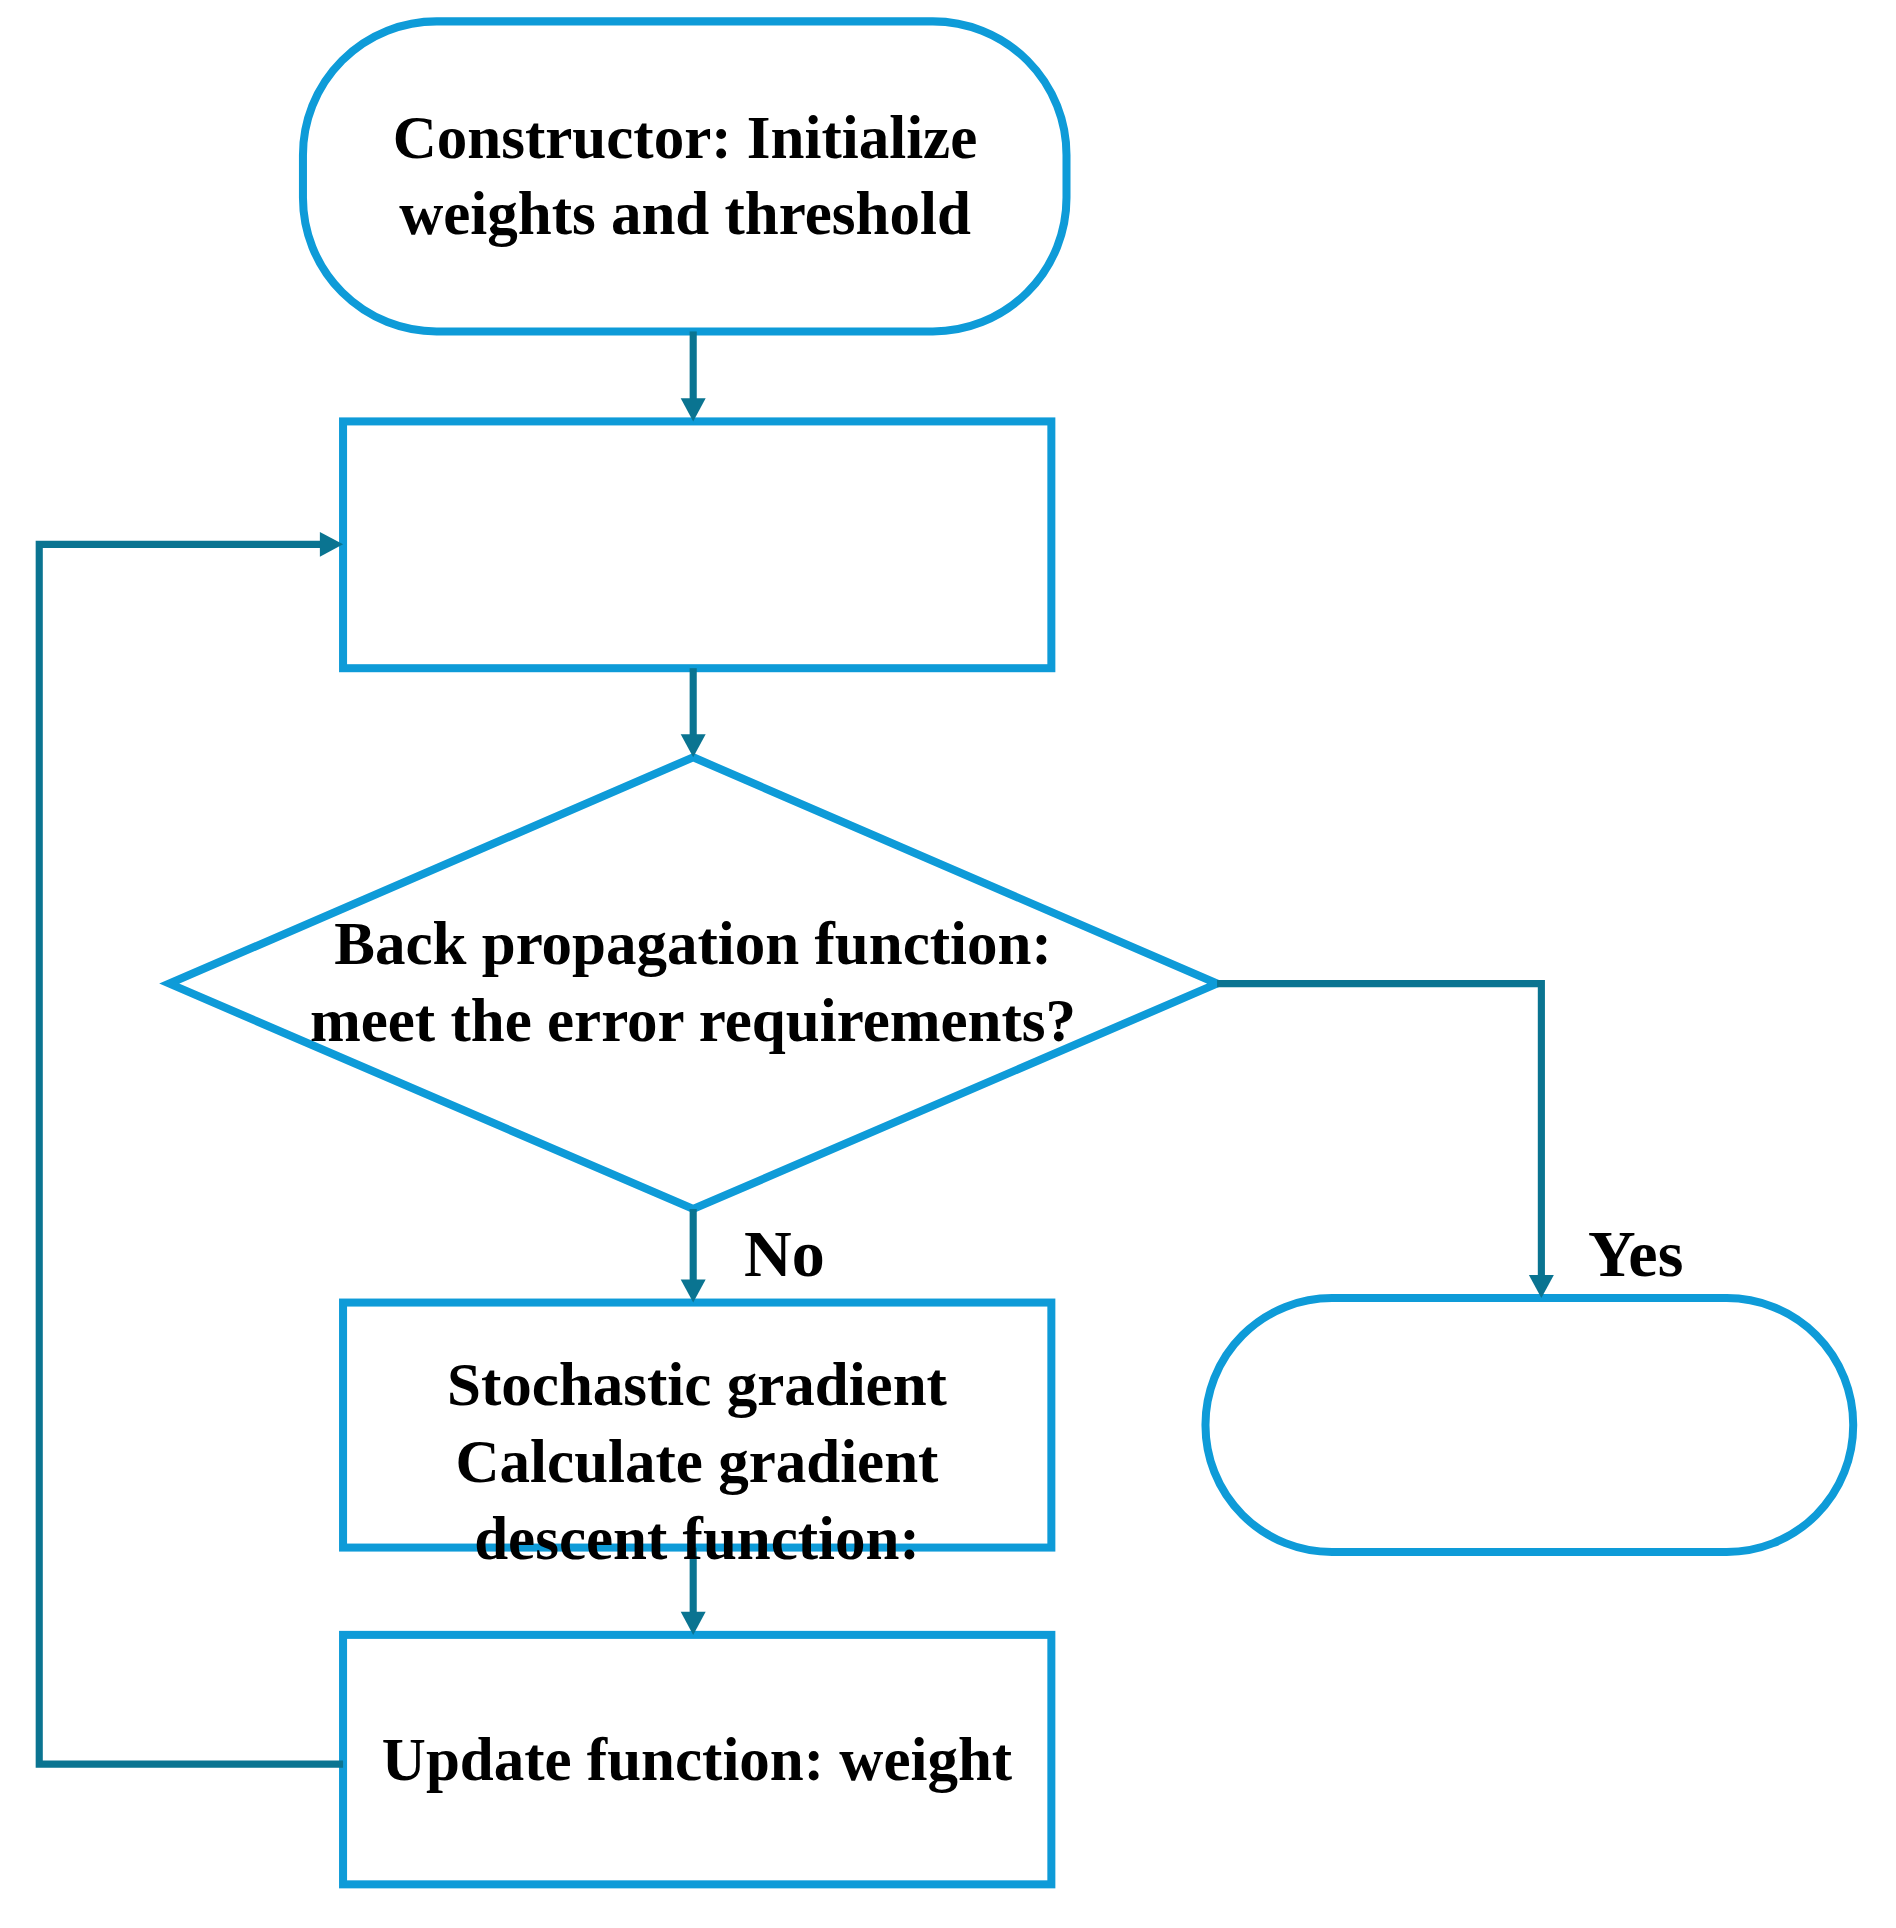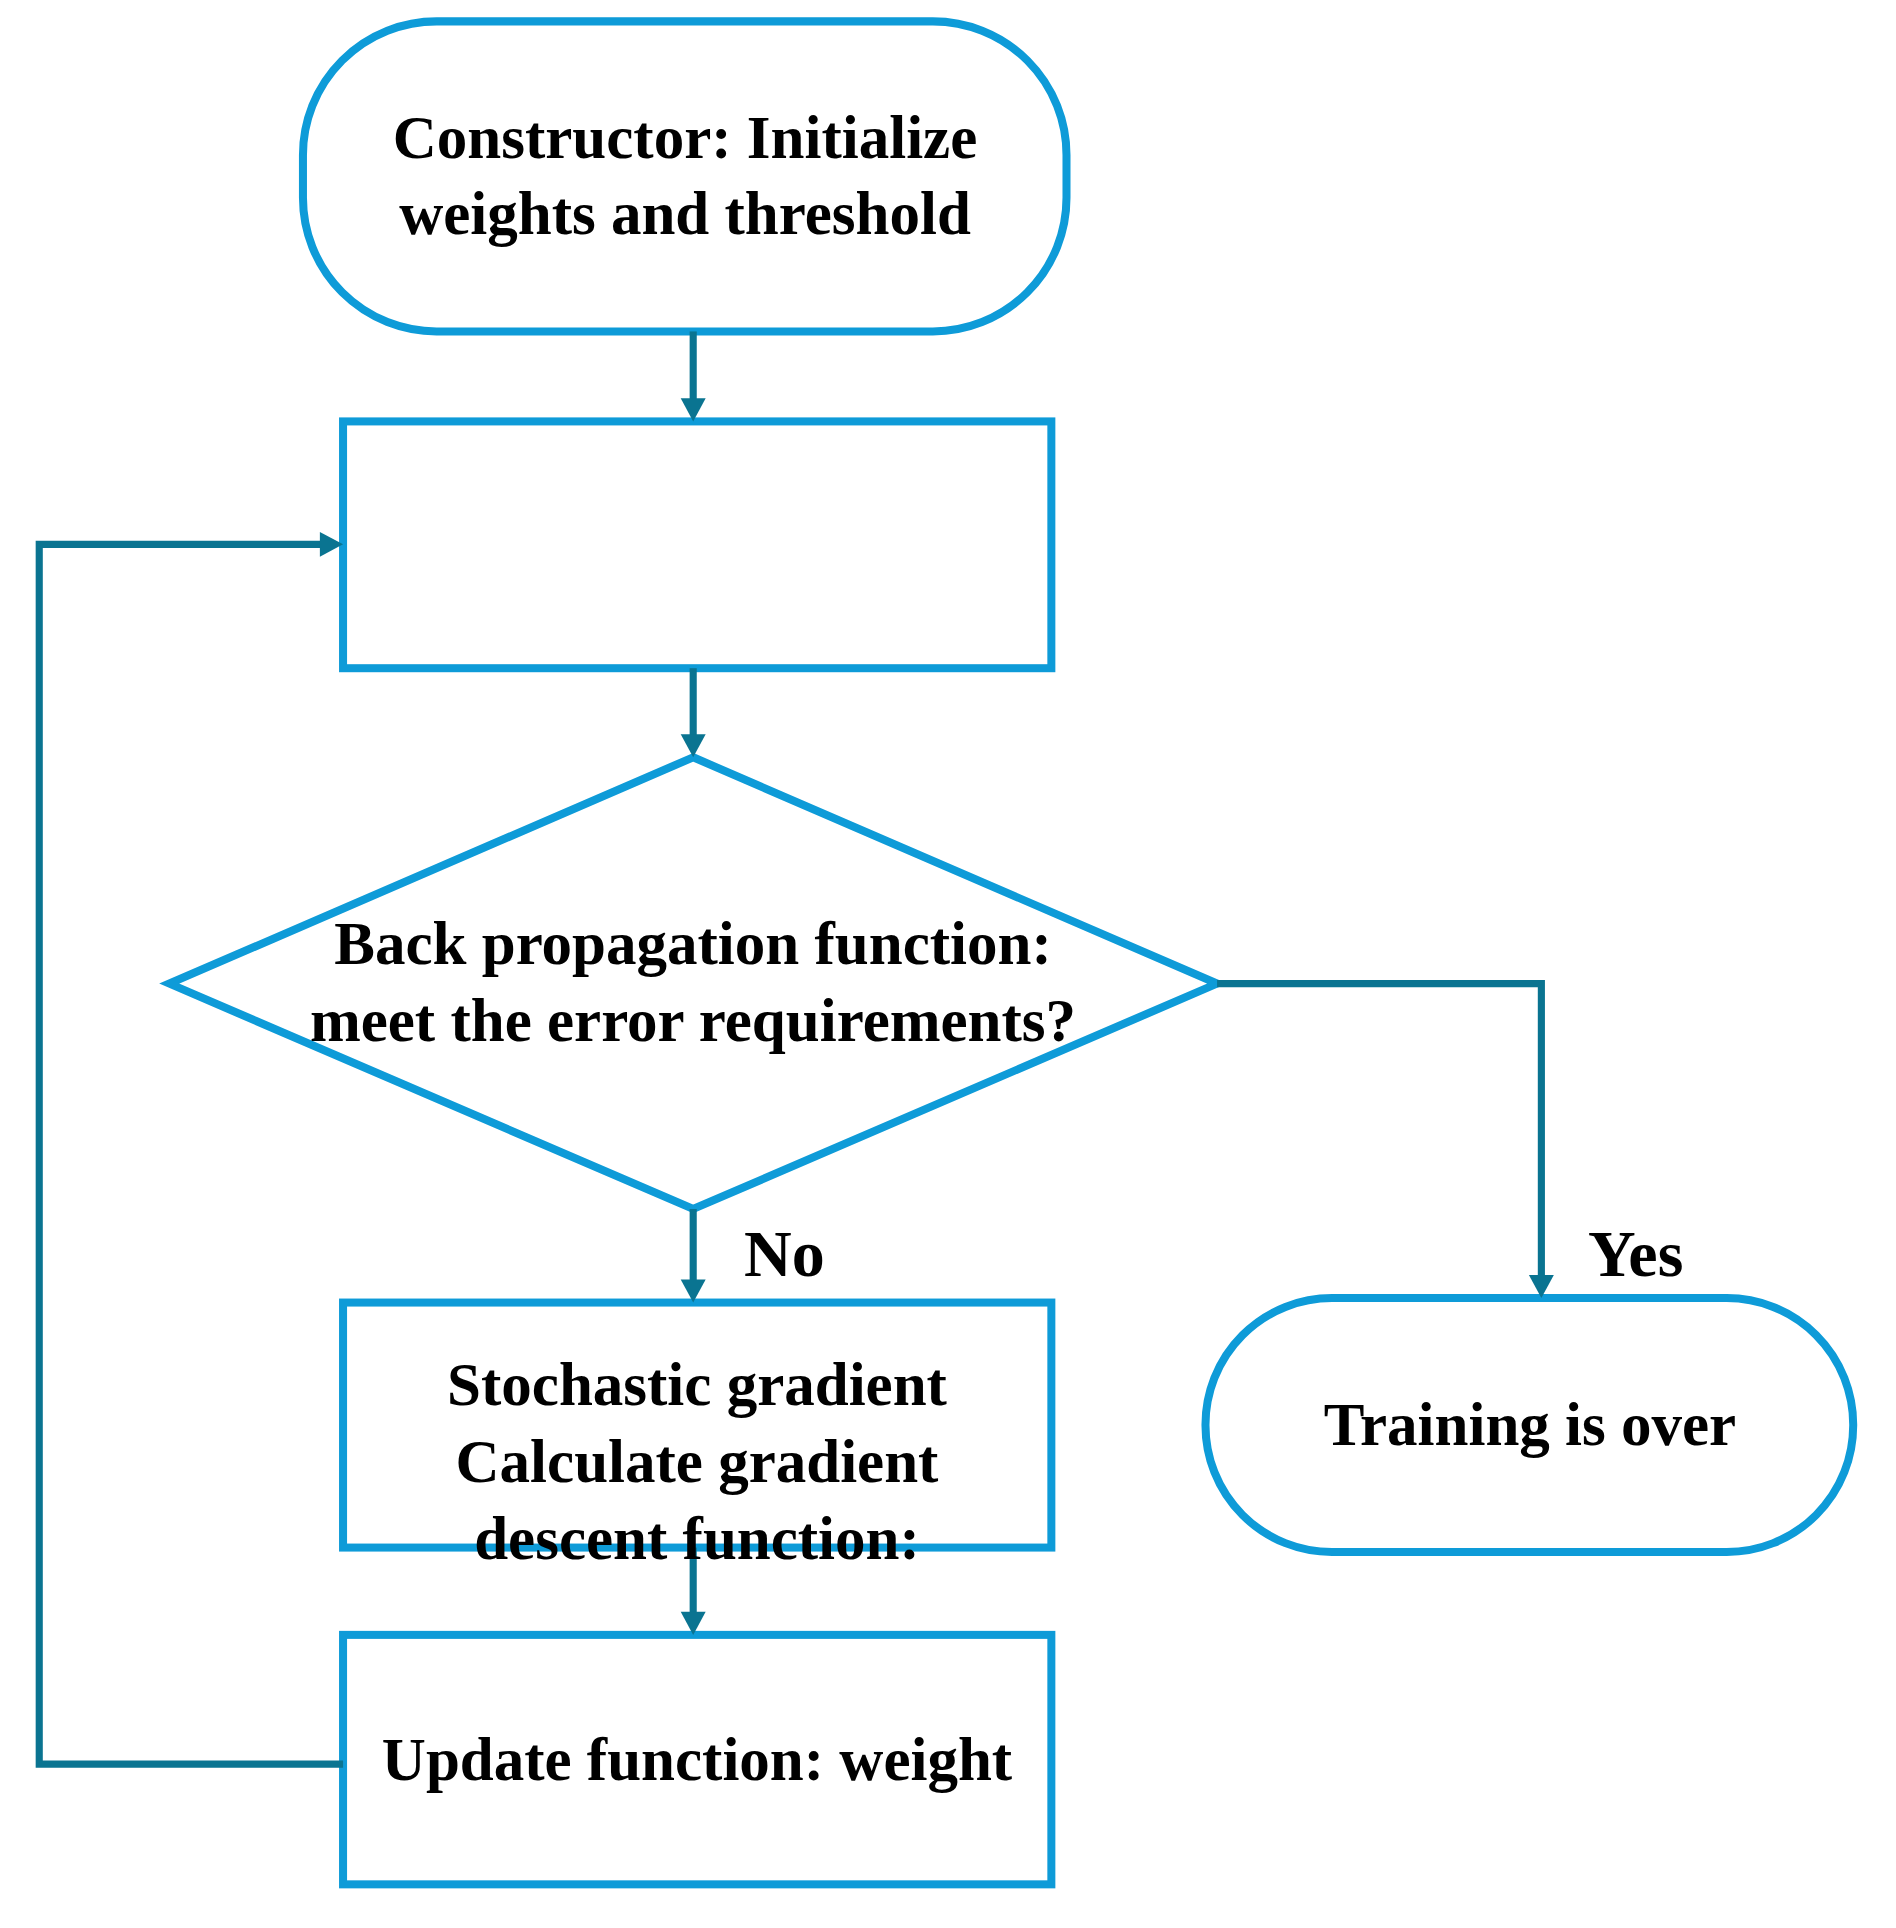--- a/index.html
+++ b/index.html
@@ -114,21 +114,18 @@
   <div class="node-text t-sgd">
     <span>Stochastic gradient</span>
     <span>Calculate gradient</span>
     <span>descent function:</span>
   </div>
 
   <div class="node-text t-update">
     <span>Update function: weight</span>
   </div>
 
-  <div class="node-text t-end">
-    <span>Training is over</span>
-  </div>
 
   <div class="edge-label l-no">No</div>
   <div class="edge-label l-yes">Yes</div>
 
 </div>
 
 
 </body></html>

